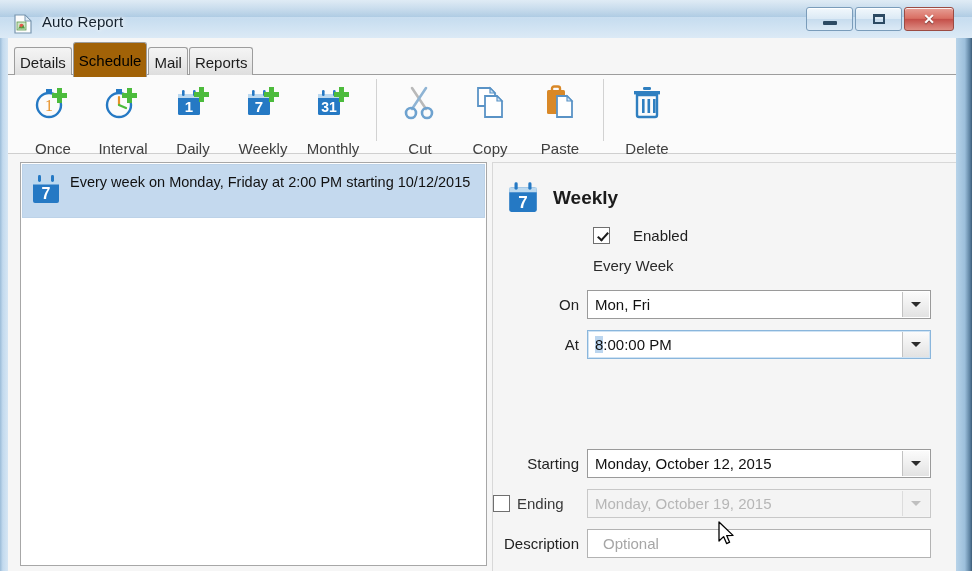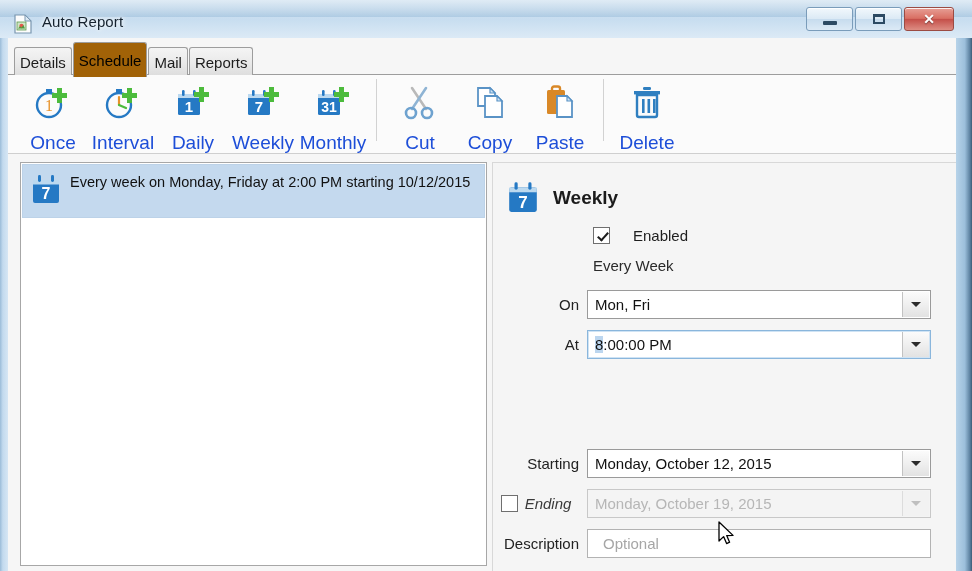--- a/index.html
+++ b/index.html
@@ -142,21 +142,21 @@
   }
   .tool-btn {
     width: 68px;
     padding-top: 6px;
     display: flex; flex-direction: column; align-items: center;
     background: transparent;
     border: 1px solid transparent;
   }
   .tool-btn .ic { height: 42px; display: flex; align-items: center; justify-content: center; }
   .tool-label {
-    font-size: 19px; color: #1d4ed8; margin-top: 8px; white-space: nowrap;
+    font-size: 15px; color: #404040; margin-top: 16px; white-space: nowrap;
   }
   .tool-sep {
     width: 1px; height: 62px; background: #d2d2d2; margin: 4px 8px 0 8px;
   }
 
   
   .pane-left {
     position: absolute;
     left: 12px; top: 124px;
     width: 467px; height: 404px;
@@ -289,25 +289,24 @@
     margin-bottom: 13px;
   }
   .enabled-label { font-size: 15px; color: #1e1e1e; }
   .everyweek {
     padding-left: 100px;
     font-size: 15px; color: #2a2a2a;
     margin-bottom: 15px;
   }
   .ending-label-wrap {
     width: 94px;
-    display: flex; align-items: center; justify-content: center;
+    display: flex; align-items: center; justify-content: flex-start;
     gap: 7px;
     padding-right: 8px;
     box-sizing: border-box;
-    font-style: italic;
   }
 
   
   .cursor {
     position: absolute;
     left: 718px; top: 521px;
     width: 18px; height: 26px;
     pointer-events: none;
     z-index: 50;
   }

